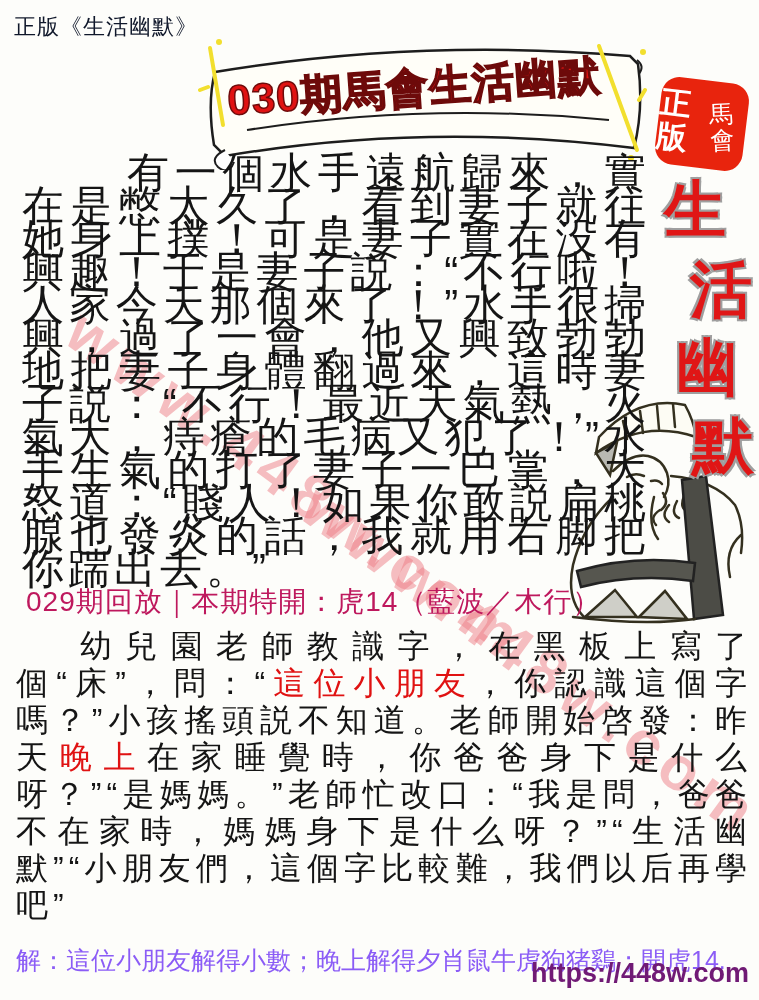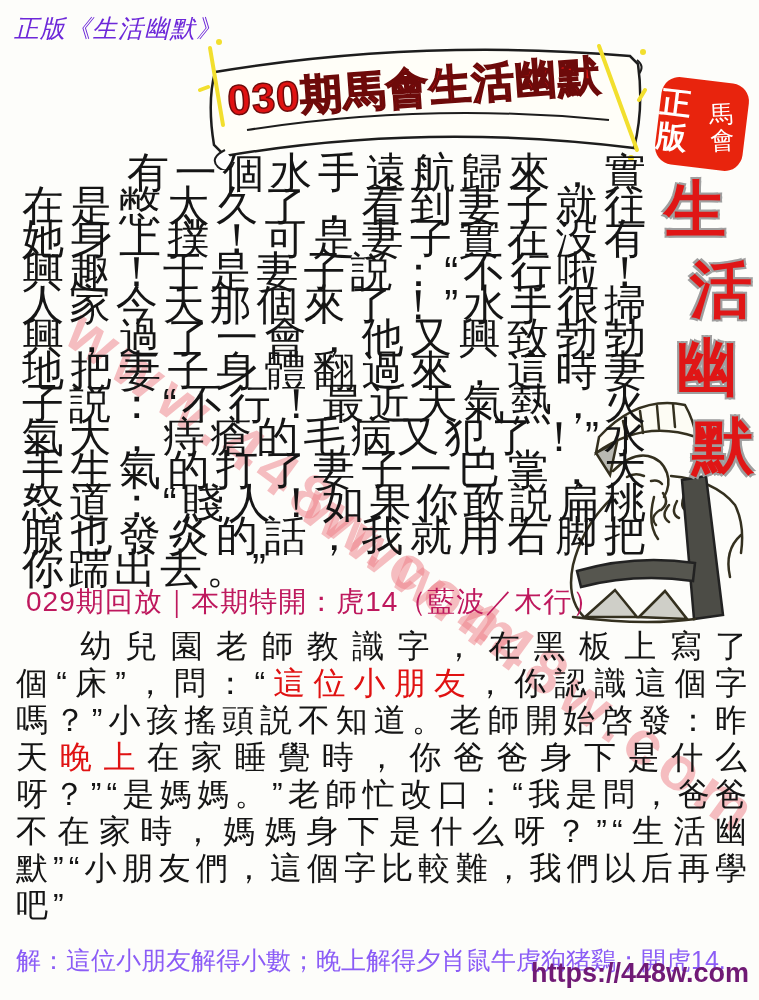--- a/index.html
+++ b/index.html
@@ -10,24 +10,23 @@
     background: #fdfdfa;
     overflow: hidden;
     font-family: "Liberation Sans", sans-serif;
     color: #151515;
   }
   .abs { position: absolute; }
 
   
   .corner-label {
     left: 14px; top: 12px;
-    font-size: 25px;
+    font-size: 22px;
     letter-spacing: 1px;
-    color: #6d28d9;
-    font-style: italic;
+    color: #0f172a;
   }
 
   
   .banner { left: 185px; top: 30px; width: 480px; height: 140px; }
   .banner svg { position: absolute; left: 0; top: 0; }
   .banner-title {
     position: absolute; left: 42px; top: 30px;
     font-size: 42px; font-weight: bold;
     color: #e01212;
     -webkit-text-stroke: 1.5px #6d0a0a;

